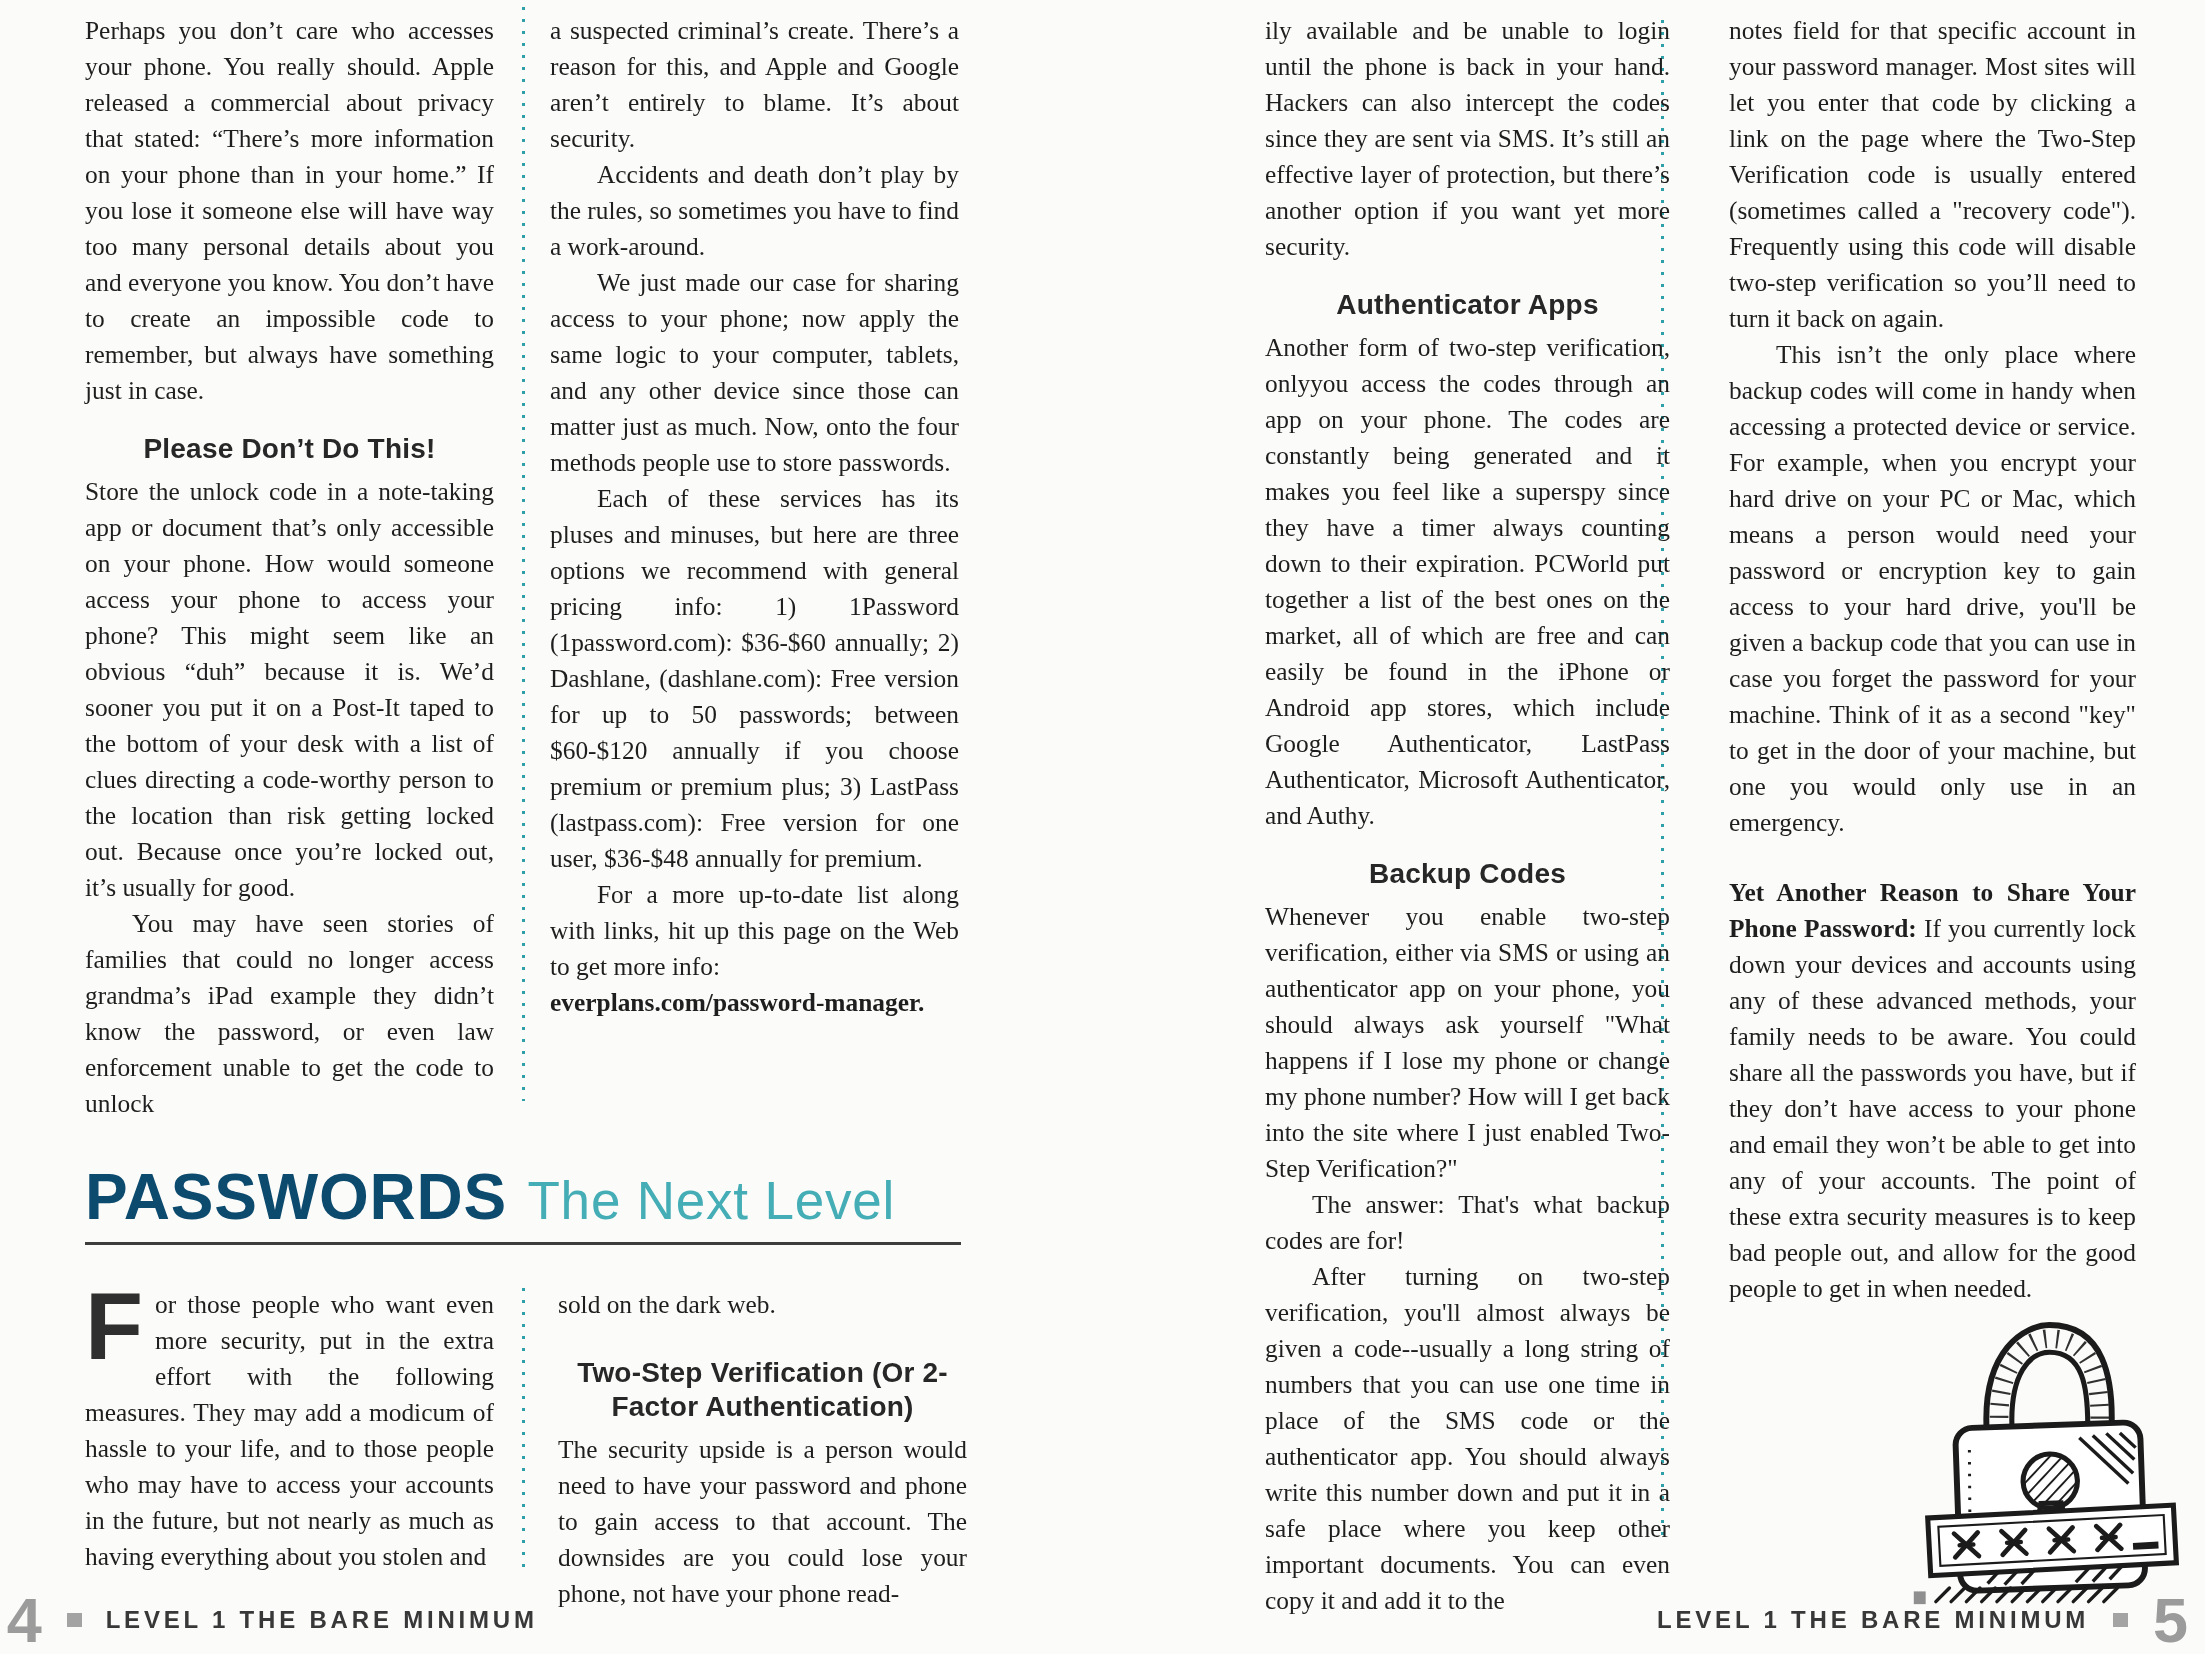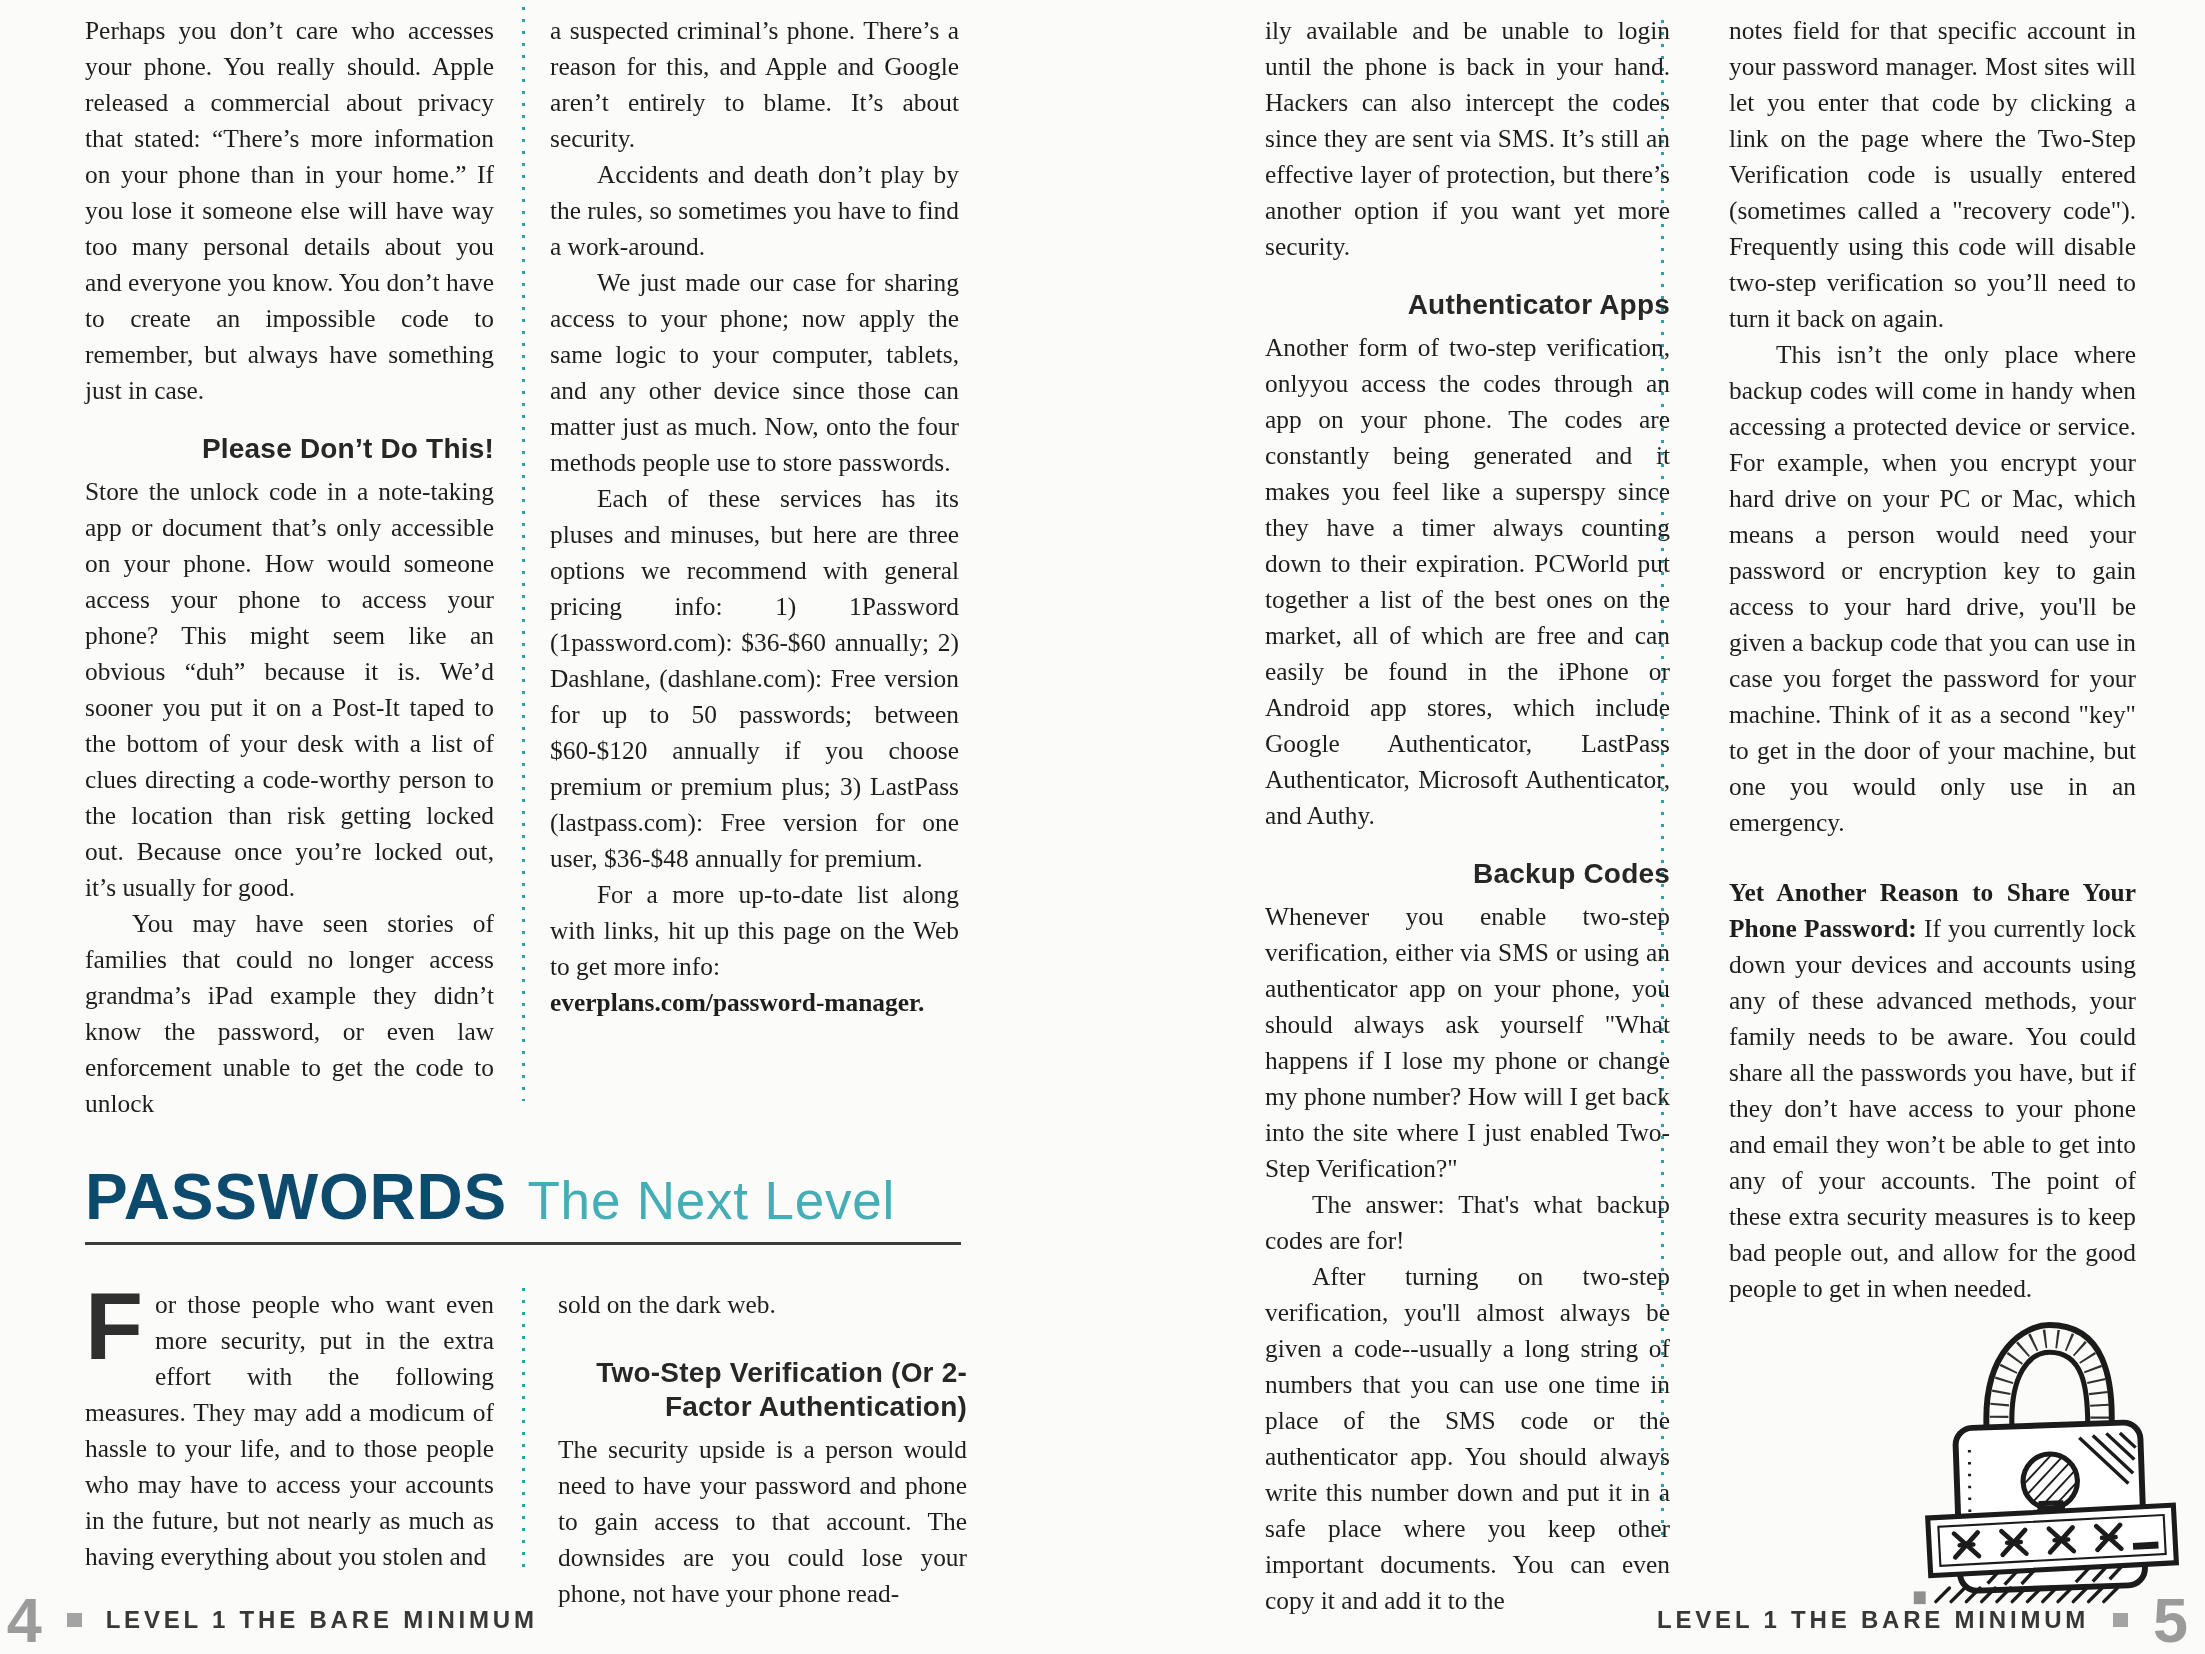--- a/index.html
+++ b/index.html
@@ -20,21 +20,21 @@
   }
   .col p{margin:0;}
   .col p.ind{text-indent:47px;}
   .h{
     font-family:"Liberation Sans", sans-serif;
     font-weight:700;
     font-size:28px;
     line-height:34px;
     color:#272727;
     margin:24px 0 6.8px 0;
-    text-align:right;
+    text-align:center;
     letter-spacing:0.2px;
   }
   .bold-line{font-weight:700;}
   .serif-lead{font-weight:700;}
   .gap-top{margin-top:34px !important;}
 
   
   .c1{left:85px;top:12px;width:409px;}
   .c2{left:550px;top:12px;width:409px;}
   .c3{left:1265px;top:12px;width:405px;}
@@ -108,21 +108,21 @@
 <body>
 
 <div class="col c1">
   <p>Perhaps you don’t care who accesses your phone. You really should. Apple released a commercial about privacy that stated: “There’s more information on your phone than in your home.” If you lose it someone else will have way too many personal details about you and everyone you know. You don’t have to create an impossible code to remember, but always have something just in case.</p>
   <div class="h">Please Don’t Do This!</div>
   <p>Store the unlock code in a note-taking app or document that’s only accessible on your phone. How would someone access your phone to access your phone? This might seem like an obvious “duh” because it is. We’d sooner you put it on a Post-It taped to the bottom of your desk with a list of clues directing a code-worthy person to the location than risk getting locked out. Because once you’re locked out, it’s usually for good.</p>
   <p class="ind">You may have seen stories of families that could no longer access grandma’s iPad example they didn’t know the password, or even law enforcement unable to get the code to unlock</p>
 </div>
 
 <div class="col c2">
-  <p>a suspected criminal’s phone. There’s a reason for this, and Apple and Google aren’t entirely to blame. It’s about security.</p>
+  <p>a suspected criminal’s create. There’s a reason for this, and Apple and Google aren’t entirely to blame. It’s about security.</p>
   <p class="ind">Accidents and death don’t play by the rules, so sometimes you have to find a work-around.</p>
   <p class="ind">We just made our case for sharing access to your phone; now apply the same logic to your computer, tablets, and any other device since those can matter just as much. Now, onto the four methods people use to store passwords.</p>
   <p class="ind">Each of these services has its pluses and minuses, but here are three options we recommend with general pricing info: 1) 1Password (1password.com): $36-$60 annually; 2) Dashlane, (dashlane.com): Free version for up to 50 passwords; between $60-$120 annually if you choose premium or premium plus; 3) LastPass (lastpass.com): Free version for one user, $36-$48 annually for premium.</p>
   <p class="ind">For a more up-to-date list along with links, hit up this page on the Web to get more info:</p>
   <p class="bold-line">everplans.com/password-manager.</p>
 </div>
 
 <div class="vdots d1"></div>
 <div class="vdots d2"></div>
 <div class="vdots d3"></div>

